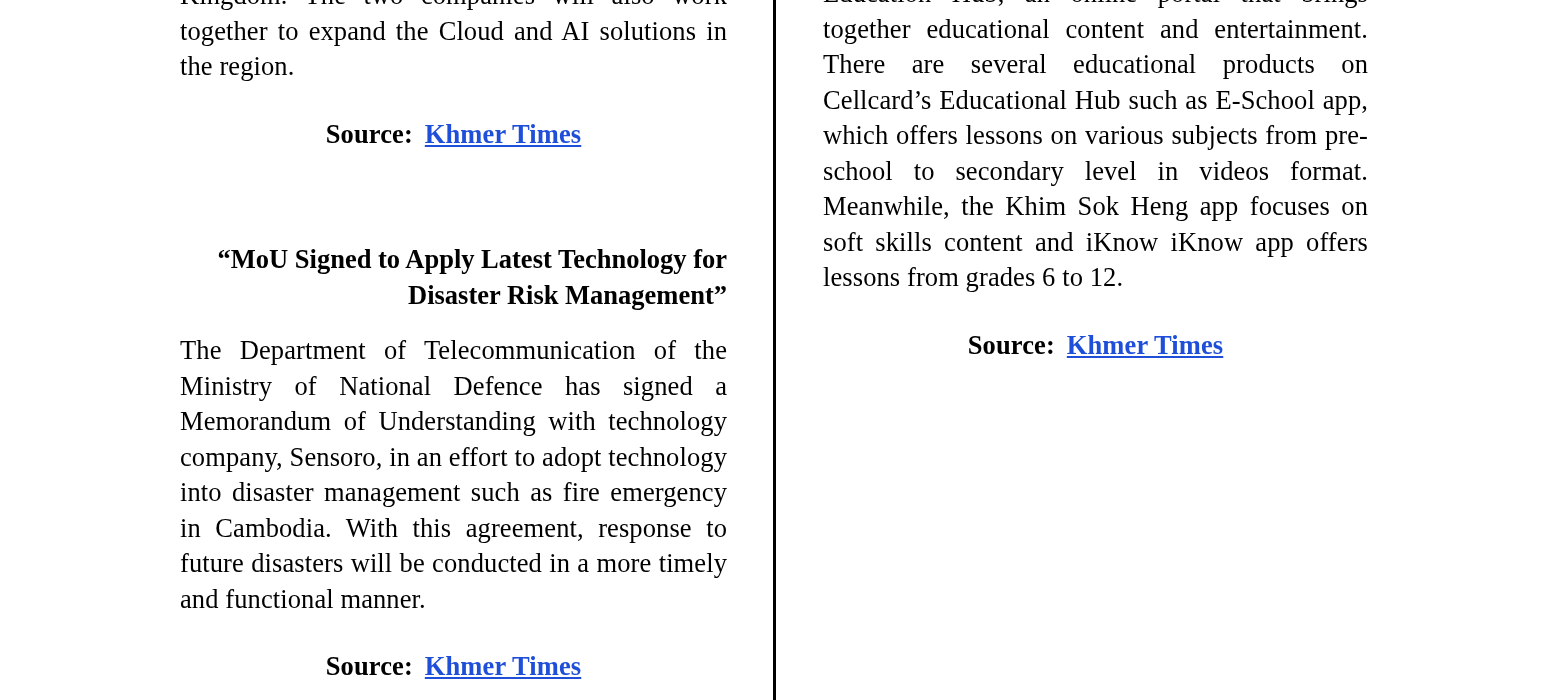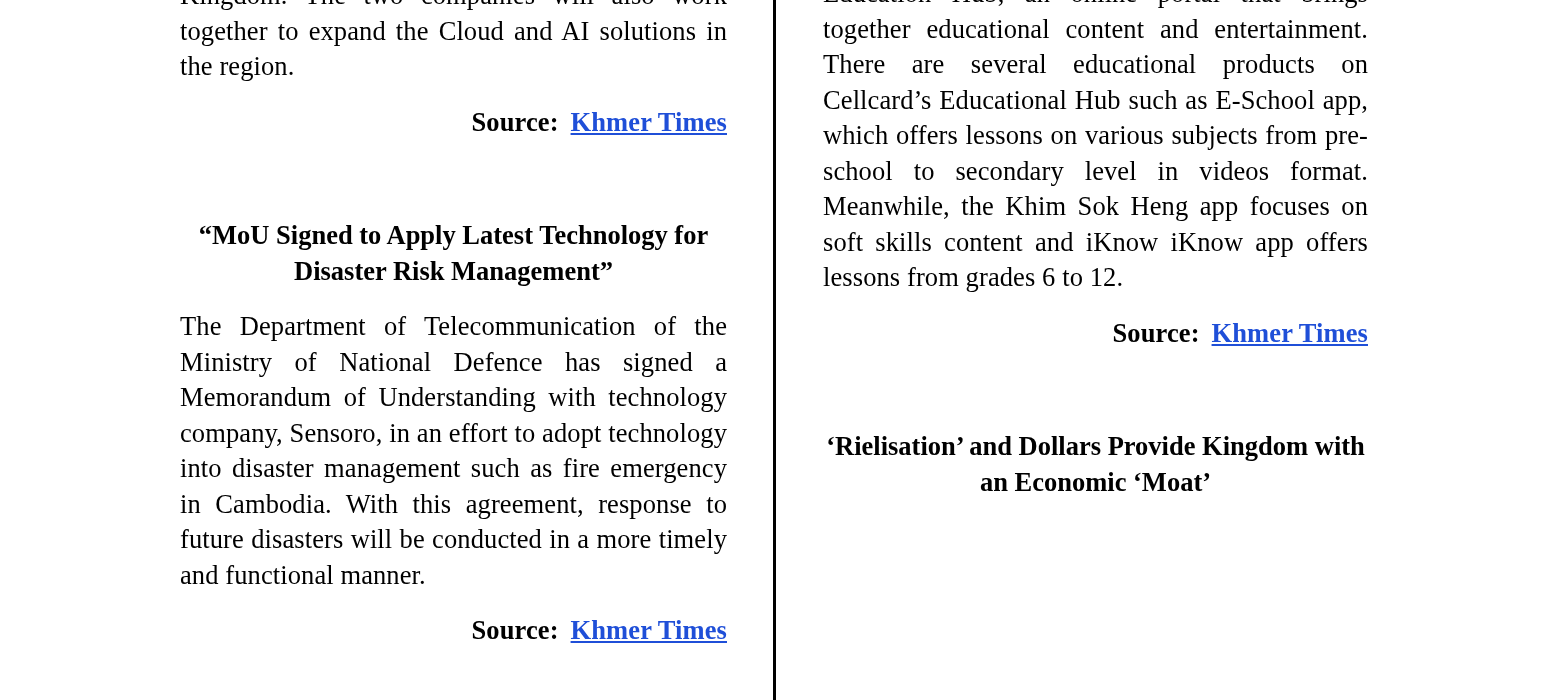--- a/index.html
+++ b/index.html
@@ -58,27 +58,27 @@
   p.body {
     text-align: justify;
   }
   .spacer-sm { height: 20px; }
   .spacer-xl { height: 78px; }
   .heading {
     margin: 0;
     font-size: 26.5px;
     line-height: 35.5px;
     font-weight: bold;
-    text-align: center;
+    text-align: right;
   }
   .source-line {
-    margin: 0;
+    margin: 12px;
     font-size: 26.5px;
     line-height: 35.5px;
-    text-align: right;
+    text-align: center;
   }
   .source-label {
     font-weight: bold;
   }
   .source-link {
     color: #1f4fd8;
     text-decoration: underline;
     font-weight: bold;
     margin-left: 12px;
   }
@@ -124,21 +124,20 @@
       <p class="body right-first-clip">Education Hub, an online portal that brings together educational content and entertainment. There are several educational products on Cellcard’s Educational Hub such as E-School app, which offers lessons on various subjects from pre-school to secondary level in videos format. Meanwhile, the Khim Sok Heng app focuses on soft skills content and iKnow iKnow app offers lessons from grades 6 to 12.</p>
 
       <div class="spacer-sm"></div>
 
       <p class="source-line">
         <span class="source-label">Source:</span><a class="source-link" href="#">Khmer Times</a>
       </p>
 
       <div class="spacer-xl"></div>
 
-      <h2 class="heading">‘Rielisation’ and Dollars Provide Kingdom with an Economic ‘Moat’</h2>
 
       <div class="spacer-sm"></div>
 
     </div>
 
   </div>
   <div class="divider"></div>
 </div>
 
 </body></html>

